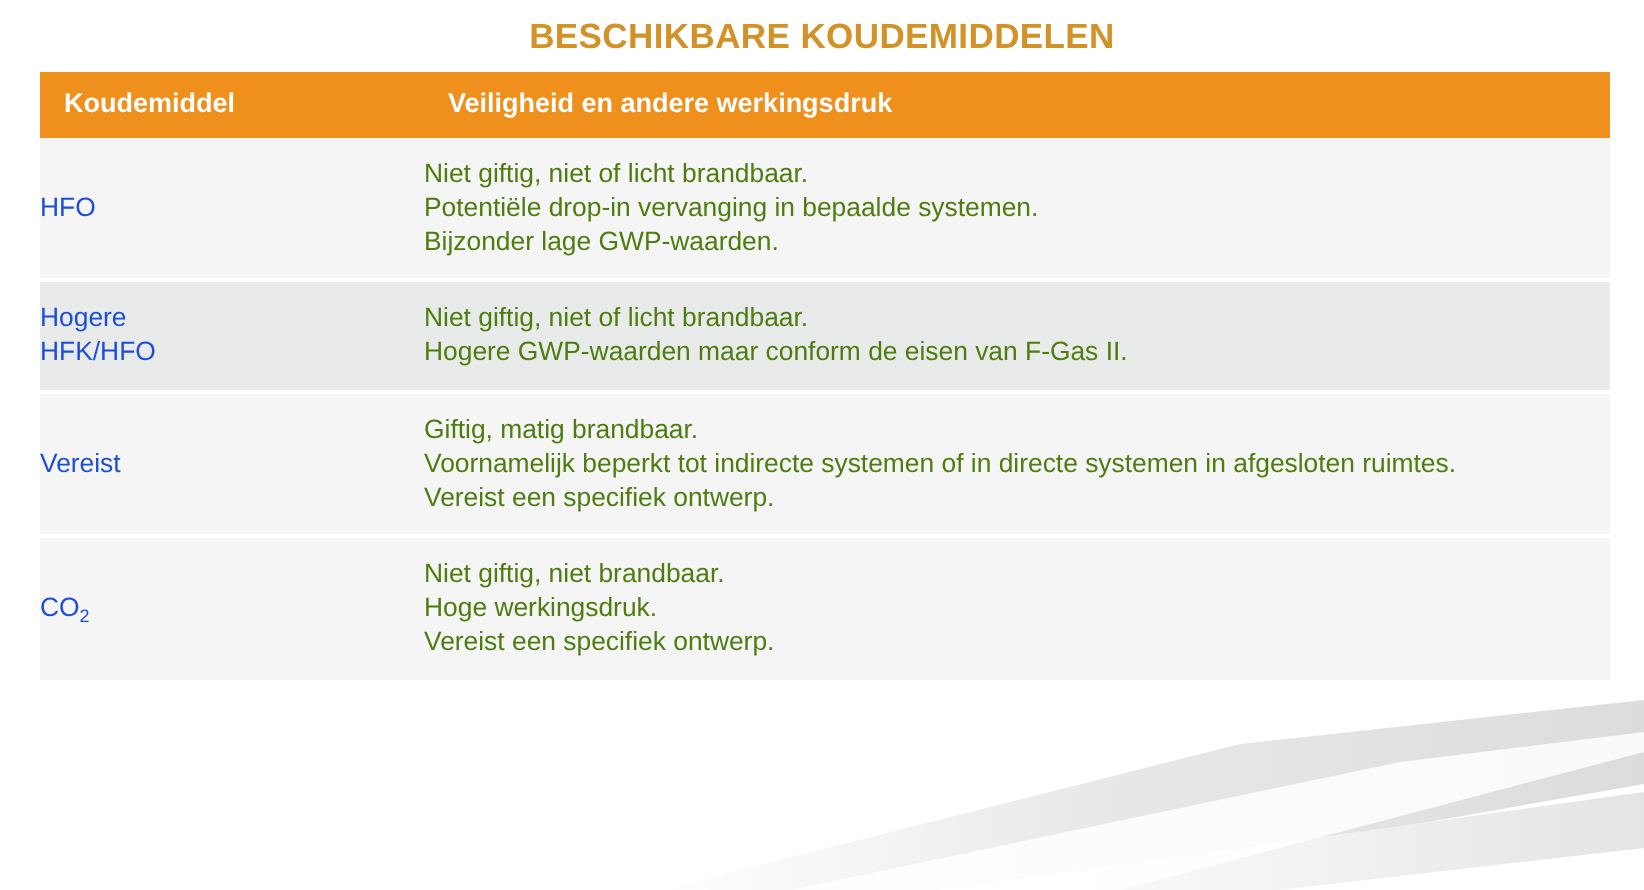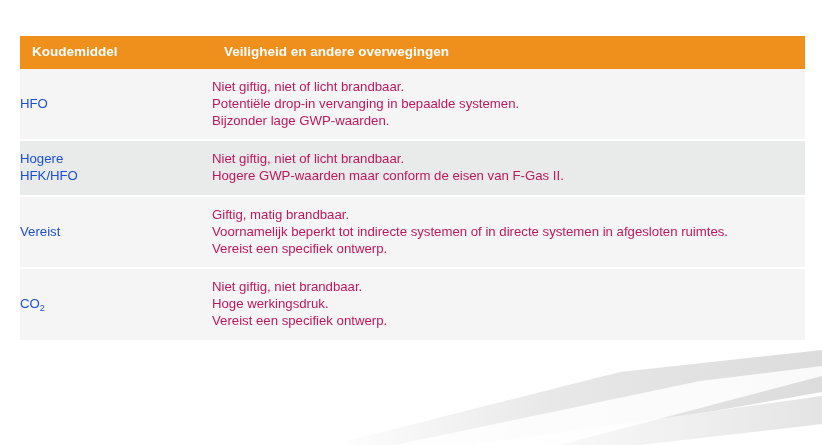--- a/index.html
+++ b/index.html
@@ -87,21 +87,21 @@
   .row-light td { background: #f5f5f5; }
   .row-dark  td { background: #e9eaea; }
 
   td.cell-name {
     color: #1d4ed8;
     padding-left: 12px;
     width: 192px;
     white-space: pre-line;
   }
   td.cell-notes {
-    color: #be185d;
+    color: #4d7c0f;
     padding-left: 12px;
     padding-right: 14px;
     white-space: pre-line;
   }
 
   td.cell-name sub {
     font-size: 0.68em;
     vertical-align: baseline;
     position: relative;
     top: 3px;
@@ -123,26 +123,27 @@
       <stop offset="100%" stop-color="#e4e4e4"></stop>
     </linearGradient>
   </defs>
   <path d="M 330 445 L 620 372 L 822 350 L 822 392 L 520 445 Z" fill="url(#sw1)"></path>
   <path d="M 470 445 L 822 396 L 822 424 L 640 445 Z" fill="url(#sw2)"></path>
   <path d="M 395 445 L 700 381 L 822 366 L 822 376 L 560 445 Z" fill="#ffffff" opacity="0.85"></path>
 </svg>
 
 <div id="page-root">
 
+  <div id="doc-title">BESCHIKBARE KOUDEMIDDELEN</div>
 
   <table id="refrigerant-table">
     <thead>
       <tr>
         <th class="th-name">Koudemiddel</th>
-        <th class="th-notes">Veiligheid en andere overwegingen</th>
+        <th class="th-notes">Veiligheid en andere werkingsdruk</th>
       </tr>
     </thead>
     <tbody>
       <tr class="row-light">
         <td class="cell-name"><span>HFO</span><sub></sub></td>
         <td class="cell-notes">Niet giftig, niet of licht brandbaar.
 Potentiële drop-in vervanging in bepaalde systemen.
 Bijzonder lage GWP-waarden.</td>
       </tr>
       <tr class="row-dark">

